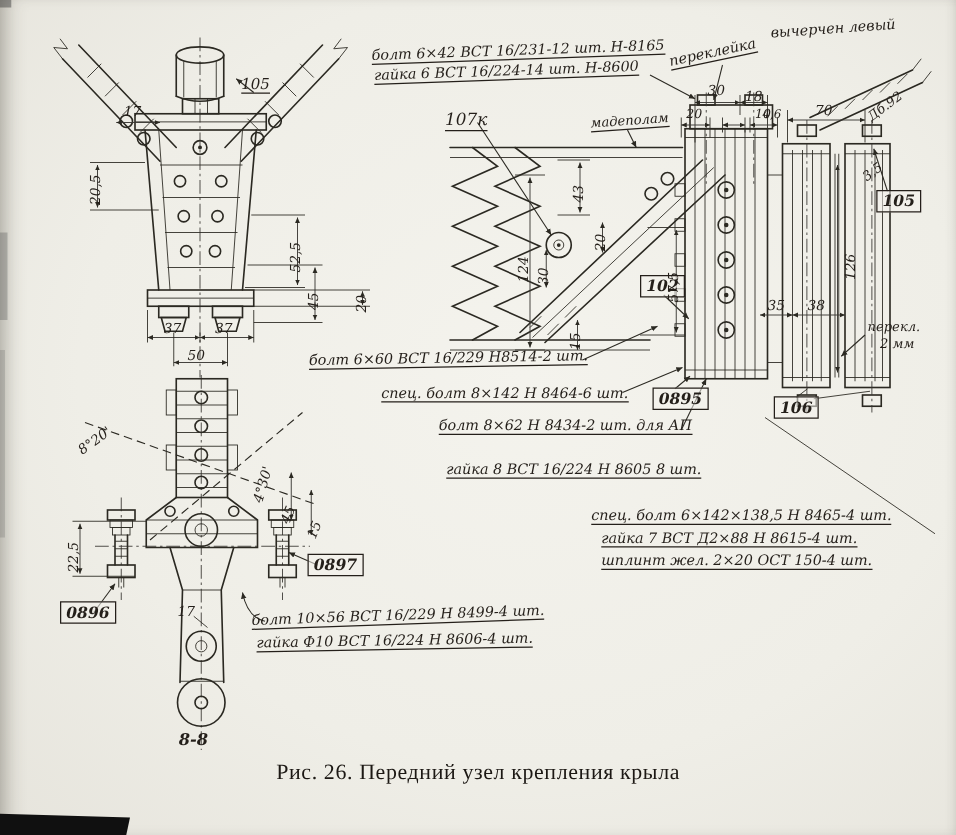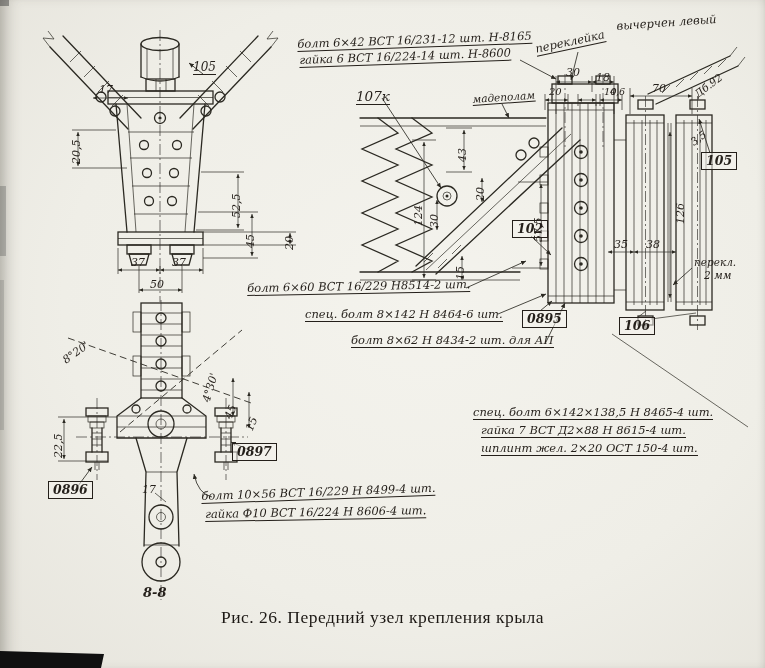--- a/index.html
+++ b/index.html
@@ -261,30 +261,31 @@
 <div class="lbl u" style="left:297px;top:37px;transform:rotate(-2deg)">болт 6×42 ВСТ 16/231-12 шт. Н-8165</div>
 <div class="lbl u" style="left:299px;top:53px;transform:rotate(-2deg)">гайка 6 ВСТ 16/224-14 шт. Н-8600</div>
 <div class="lbl u" style="left:534px;top:42px;transform:rotate(-12deg)">переклейка</div>
 <div class="lbl" style="left:616px;top:19px;transform:rotate(-4deg)">вычерчен левый</div>
 <div class="lbl u" style="left:472px;top:93px;font-size:10.5px;transform:rotate(-4deg)">мадеполам</div>
 <div class="lbl u" style="left:356px;top:88px;font-size:13.5px;font-weight:normal">107к</div>
 
 <div class="lbl u" style="left:247px;top:281px;transform:rotate(-1deg)">болт 6×60 ВСТ 16/229 Н8514-2 шт.</div>
 <div class="lbl u" style="left:305px;top:307px">спец. болт 8×142  Н 8464-6 шт.</div>
 <div class="lbl u" style="left:351px;top:333px">болт 8×62  Н 8434-2 шт.  для АП</div>
+<div class="lbl u" style="left:357px;top:368px">гайка 8 ВСТ 16/224 Н 8605  8 шт.</div>
 
 <div class="lbl u" style="left:473px;top:405px">спец. болт 6×142×138,5 Н 8465-4 шт.</div>
 <div class="lbl u" style="left:481px;top:423px">гайка 7 ВСТ Д2×88  Н 8615-4 шт.</div>
 <div class="lbl u" style="left:481px;top:441px">шплинт жел. 2×20 ОСТ 150-4 шт.</div>
 
 <div class="lbl u" style="left:201px;top:489px;transform:rotate(-2deg)">болт 10×56 ВСТ 16/229 Н 8499-4 шт.</div>
 <div class="lbl u" style="left:205px;top:507px;transform:rotate(-1deg)">гайка Ф10 ВСТ 16/224 Н 8606-4 шт.</div>
 
 <div class="pbox" style="left:48px;top:481px">0896</div>
-<div class="pbox" style="left:232px;top:443px">0897</div>
+<div class="pbox" style="left:246px;top:443px">0897</div>
 <div class="pbox" style="left:512px;top:220px">102</div>
 <div class="pbox" style="left:522px;top:310px">0895</div>
 <div class="pbox" style="left:701px;top:152px">105</div>
 <div class="pbox" style="left:619px;top:317px">106</div>
 
 <div class="dimlbl" style="left:99px;top:83px">17</div>
 <div class="dimlbl u" style="left:193px;top:60px;font-size:12px">105</div>
 <div class="dimlbl" style="left:70px;top:164px;transform:rotate(-90deg)">20,5</div>
 <div class="dimlbl" style="left:230px;top:218px;transform:rotate(-90deg)">52,5</div>
 <div class="dimlbl" style="left:244px;top:248px;transform:rotate(-90deg)">45</div>

